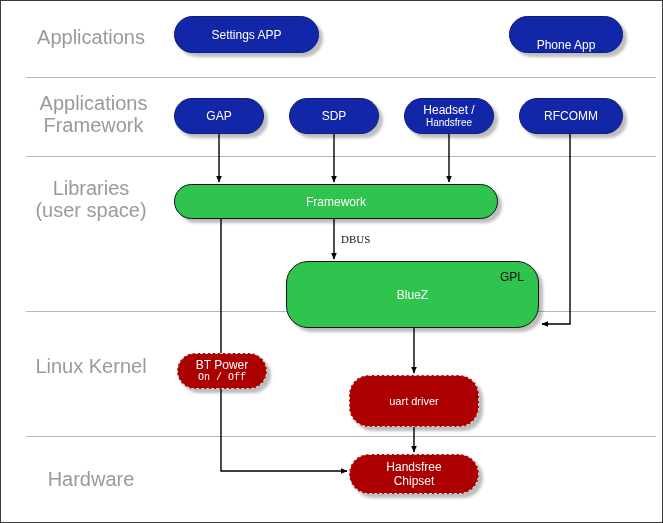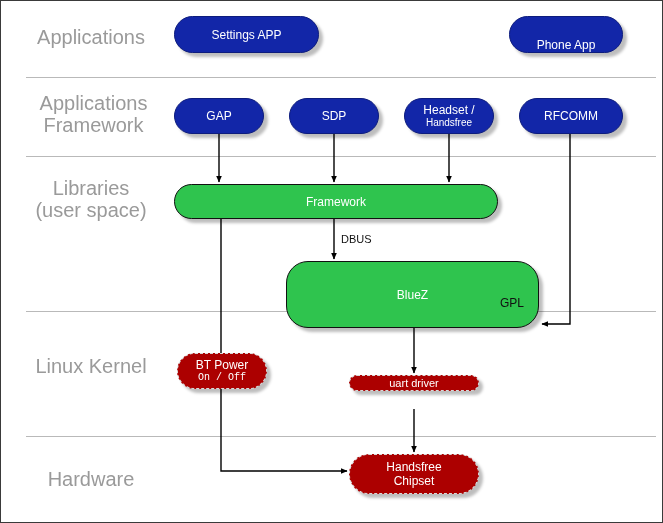--- a/index.html
+++ b/index.html
@@ -35,25 +35,24 @@
   .node.red{
     background:#ac0000;border:1px dashed #d8d8d8;border-radius:20px;
     font-size:11px;
   }
   .node.red .l1{font-size:11px;line-height:13px;}
   .node.red .l2{font-size:10px;line-height:12px;font-family:Liberation Mono, monospace;}
   .node.red.two .l1{font-size:12px;line-height:14px;}
   .badge{
     position:absolute;color:#111111;font-size:12px;right:14px;top:8px;
     text-shadow:none;
-    margin-top:26px;
   }
   .edge-label{
     position:absolute;color:#111111;font-size:11px;
-    font-family:Liberation Sans, sans-serif;
+    font-family:Liberation Serif, serif;
   }
 </style>
 </head>
 <body>
 
 <div id="canvas">
 
   <div class="divider" style="left:25px;top:76px;width:630px;"></div>
   <div class="divider" style="left:25px;top:155px;width:630px;"></div>
   <div class="divider" style="left:25px;top:310px;width:630px;"></div>
@@ -121,21 +120,21 @@
     <span class="badge">GPL</span>
     <span class="l1">BlueZ</span>
   </div>
 
   <div class="edge-label" style="left:340px;top:232px;">DBUS</div>
 
   <div class="node red two" style="left:176px;top:352px;width:90px;height:36px;">
     <span class="l1">BT Power</span>
     <span class="l2">On / Off</span>
   </div>
-  <div class="node red" style="left:348px;top:374px;width:130px;height:16px;">
+  <div class="node red" style="left:348px;top:374px;width:130px;height:52px;">
     <span class="l1">uart driver</span>
   </div>
 
   <div class="node red two" style="left:348px;top:453px;width:130px;height:40px;">
     <span class="l1">Handsfree</span>
     <span class="l1">Chipset</span>
   </div>
 
 </div>
 

